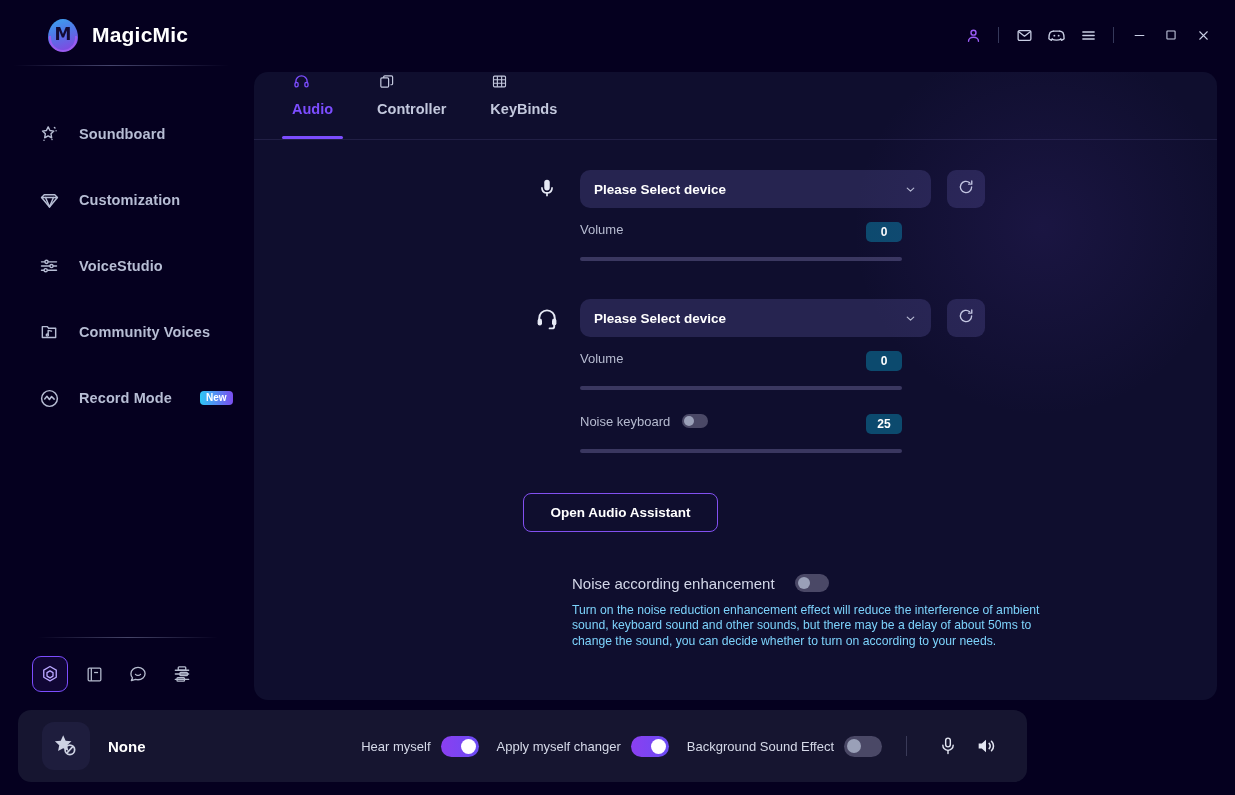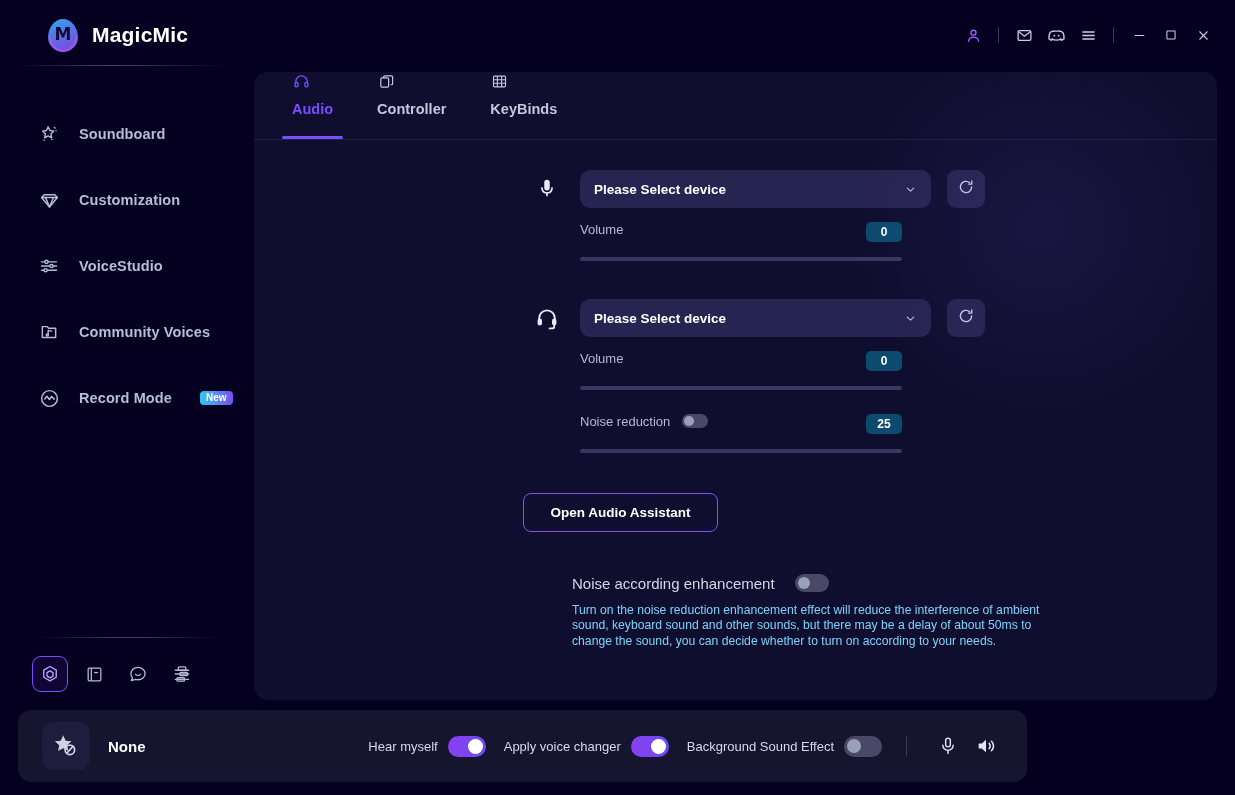--- a/index.html
+++ b/index.html
@@ -458,21 +458,21 @@
     <div class="slider-block">
       <div class="slider-head">
         <span class="slider-label">Volume</span>
         <span class="val-box">0</span>
       </div>
       <div class="track"></div>
     </div>
 
     <div class="slider-block" style="margin-top:24px;">
       <div class="slider-head">
-        <span class="slider-label">Noise reduction</span>
+        <span class="slider-label">Noise keyboard</span>
         <span class="mini-toggle">
             <span class="knob"></span>
           </span>
         <span class="val-box">25</span>
       </div>
       <div class="track"></div>
     </div>
 
     <div class="assist-wrap">
       <button class="assist-btn">Open Audio Assistant</button>
@@ -507,21 +507,21 @@
   <div class="foot-right">
 
     <div class="ctl">
       <span class="ctl-label">Hear myself</span>
       <span class="sw on">
           <span class="knob"></span>
         </span>
     </div>
 
     <div class="ctl">
-      <span class="ctl-label">Apply voice changer</span>
+      <span class="ctl-label">Apply myself changer</span>
       <span class="sw on">
           <span class="knob"></span>
         </span>
     </div>
 
     <div class="ctl">
       <span class="ctl-label">Background Sound Effect</span>
       <span class="sw off">
           <span class="knob"></span>
         </span>

